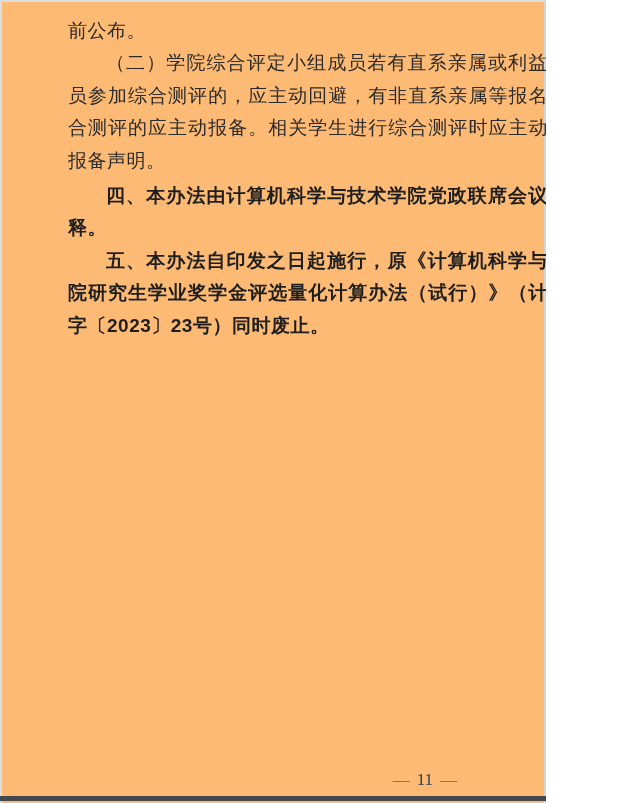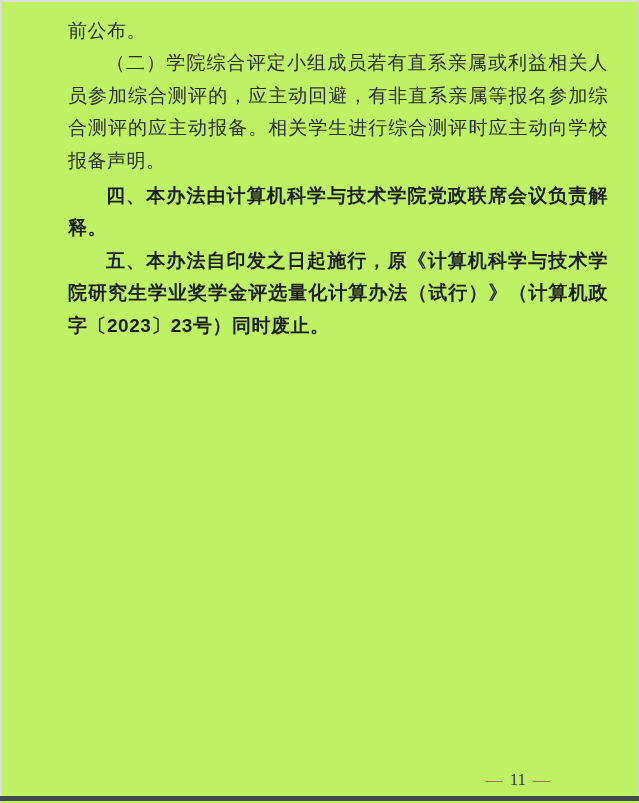--- a/index.html
+++ b/index.html
@@ -2,23 +2,23 @@
 <html><head>
 <meta charset="utf-8">
 <style>
   html, body {
     margin: 0;
     padding: 0;
     background: #ffffff;
   }
   .canvas {
     position: relative;
-    width: 639px;
+    width: 546px;
     height: 803px;
-    background: #bef264;
+    background: #fdba74;
     overflow: hidden;
     font-family: "Liberation Serif", "DejaVu Serif", serif;
   }
   
   .page-frame {
     position: absolute;
     inset: 0;
     border-top: 2px solid #dbdddf;
     border-left: 2px solid #dbdddf;
     border-right: 2px solid #d2d5d7;

